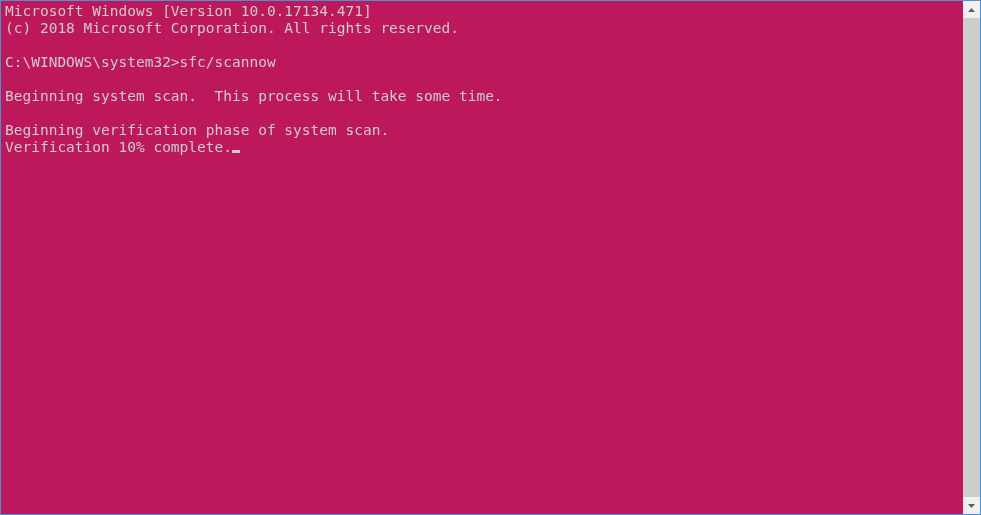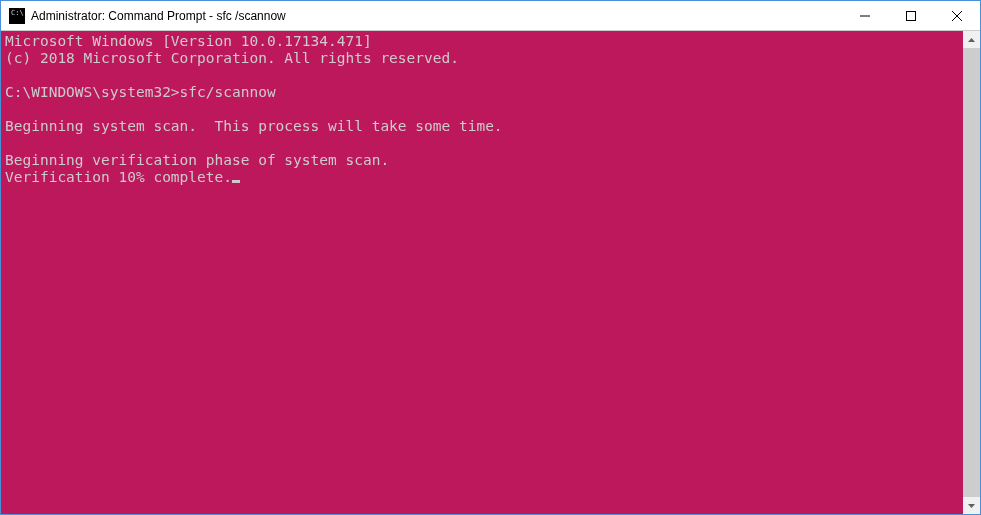--- a/index.html
+++ b/index.html
@@ -122,42 +122,20 @@
       height: 3px;
       background: #ccc;
       vertical-align: baseline;
       margin-bottom: -1px;
     }
   </style>
 </head>
 <body>
 
 <div class="window">
-  <div class="titlebar">
-    <span class="titlebar-icon"></span>
-    <span class="titlebar-title">Administrator: Command Prompt - sfc  /scannow</span>
-    <div class="titlebar-controls">
-      <div class="titlebar-btn">
-        <svg viewBox="0 0 10 10">
-            <line x1="0" y1="5" x2="10" y2="5" stroke="#000" stroke-width="1"></line>
-          </svg>
-      </div>
-      <div class="titlebar-btn">
-        <svg viewBox="0 0 10 10">
-            <rect x="0.5" y="0.5" width="9" height="9" fill="none" stroke="#000" stroke-width="1"></rect>
-          </svg>
-      </div>
-      <div class="titlebar-btn close">
-        <svg viewBox="0 0 10 10">
-            <line x1="0" y1="0" x2="10" y2="10" stroke="#000" stroke-width="1"></line>
-            <line x1="10" y1="0" x2="0" y2="10" stroke="#000" stroke-width="1"></line>
-          </svg>
-      </div>
-    </div>
-  </div>
   <div class="content-wrap">
     <div class="terminal" id="terminal">Microsoft Windows [Version 10.0.17134.471]
 (c) 2018 Microsoft Corporation. All rights reserved.
 
 C:\WINDOWS\system32&gt;sfc/scannow
 
 Beginning system scan.  This process will take some time.
 
 Beginning verification phase of system scan.
 Verification 10% complete.<span class="cursor"></span></div>

